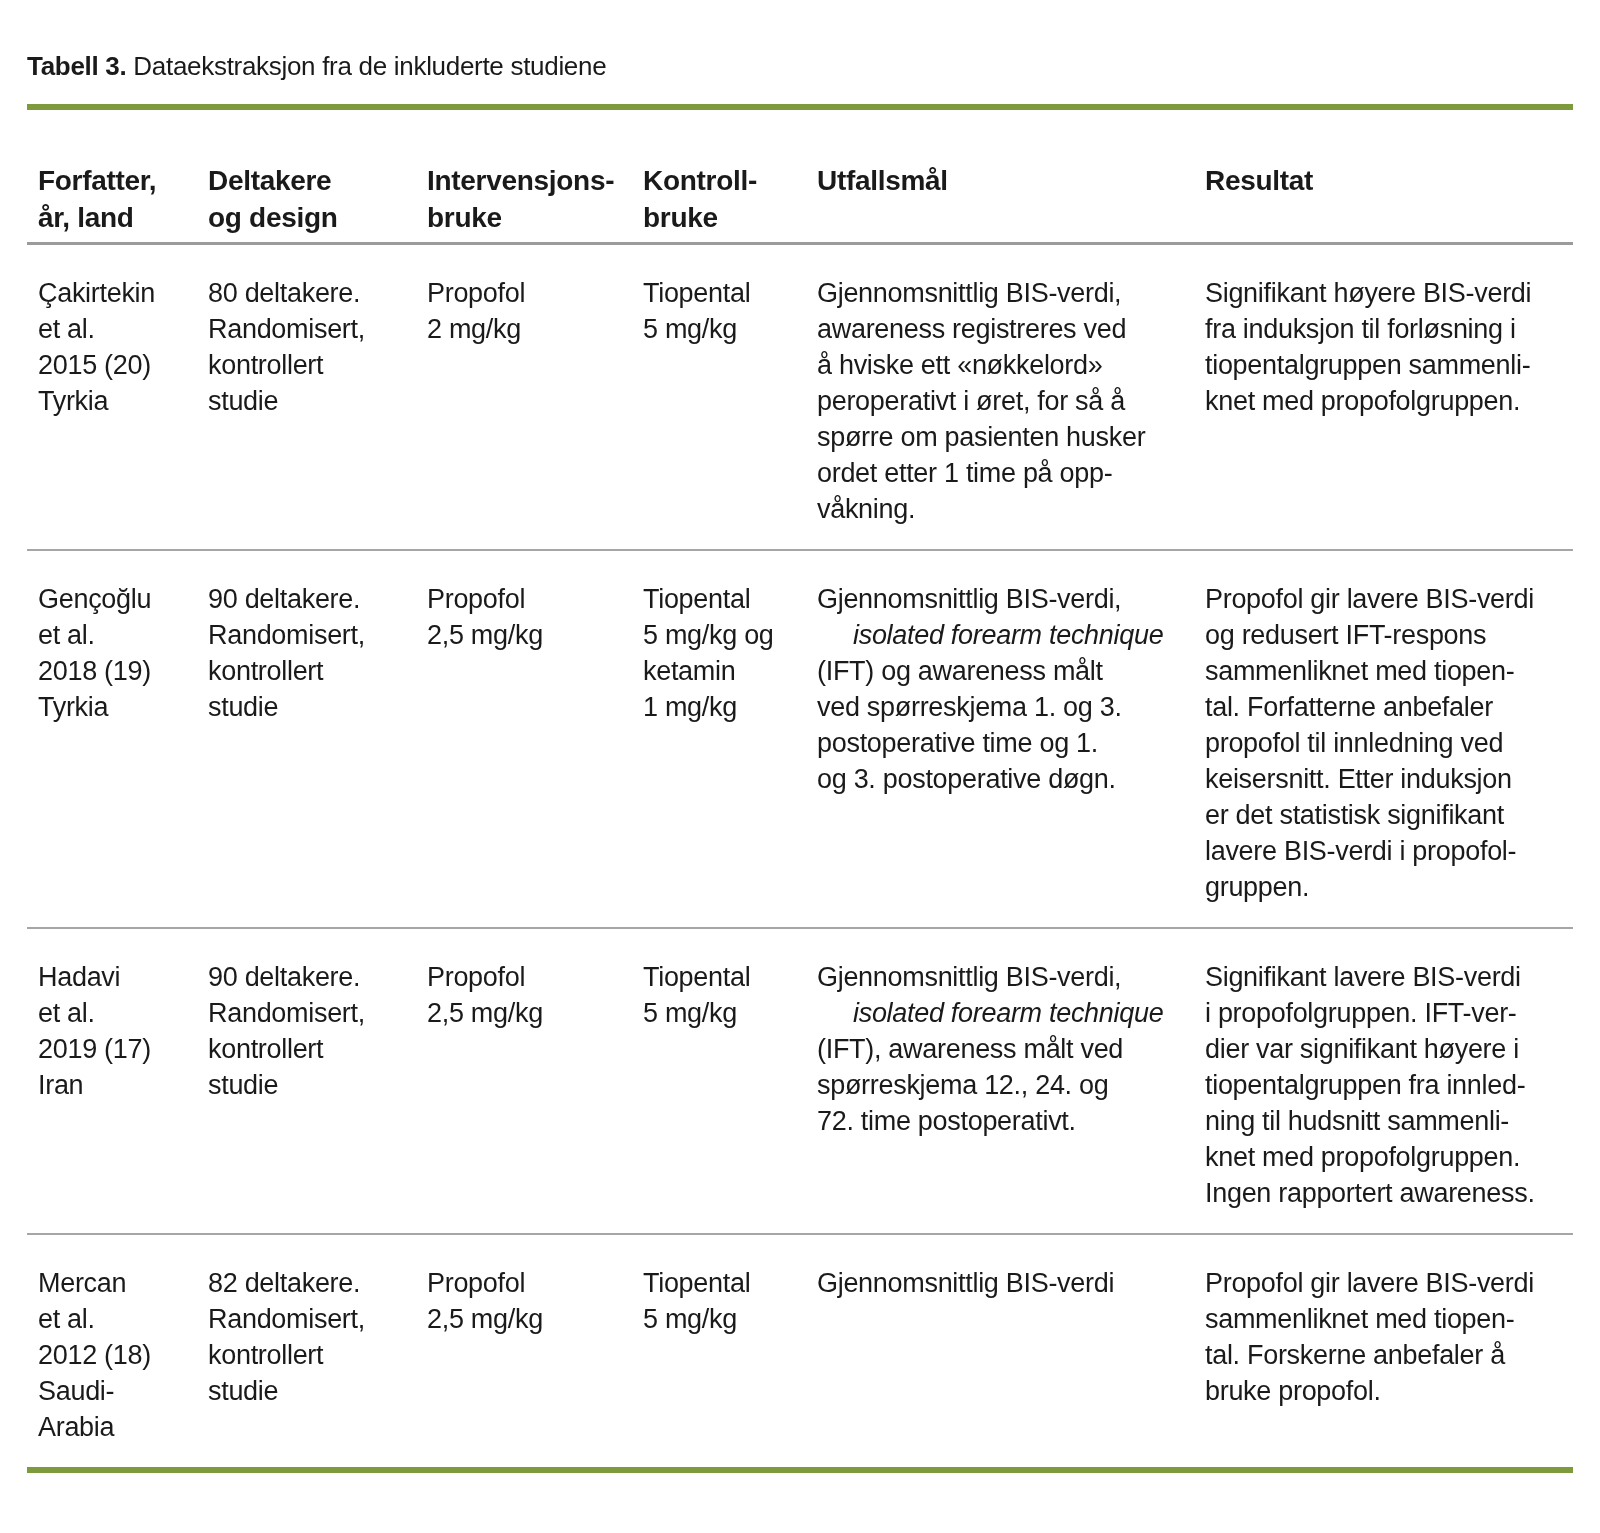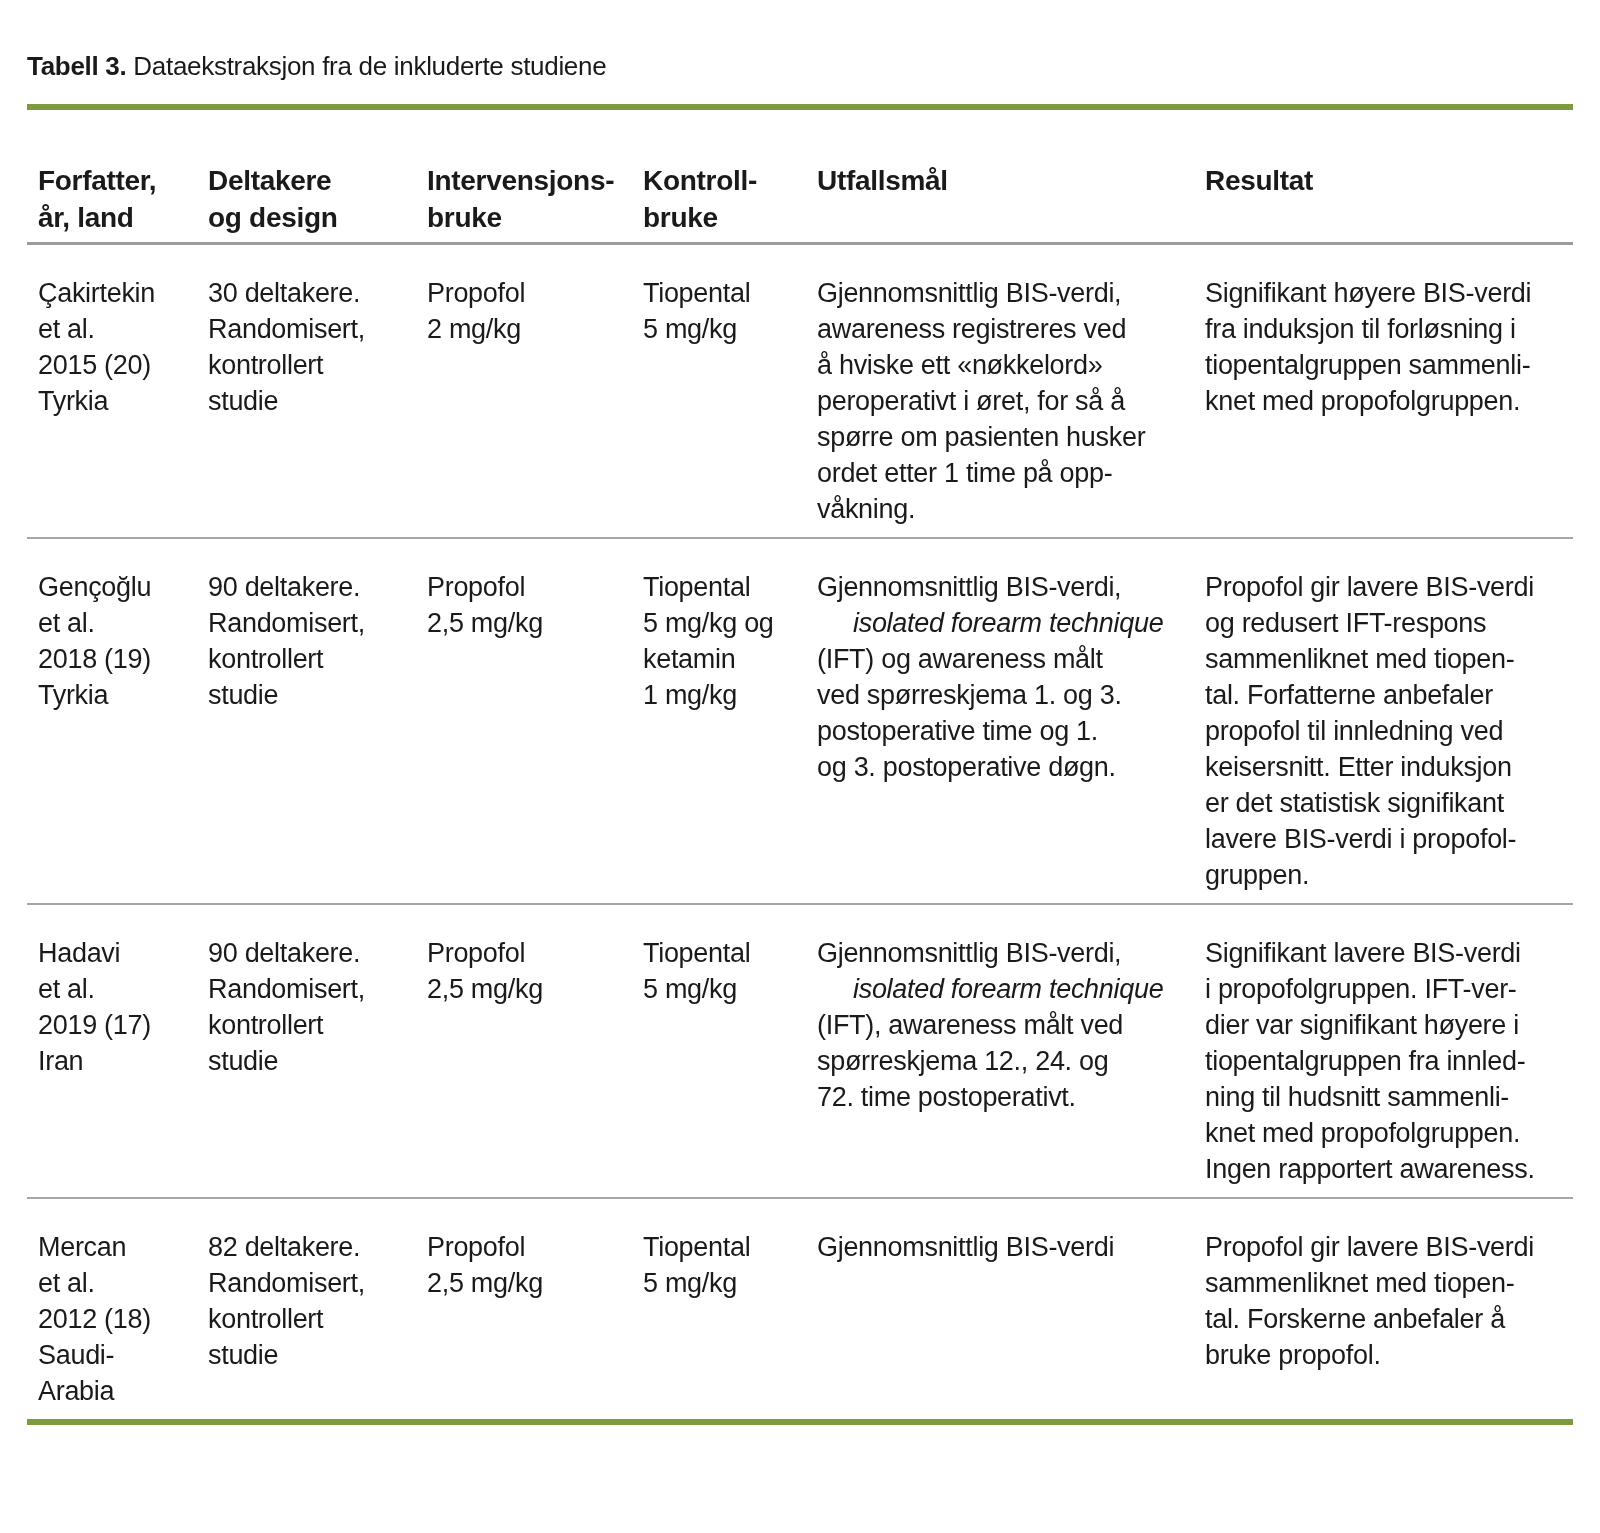--- a/index.html
+++ b/index.html
@@ -54,21 +54,21 @@
     padding:52px 8px 6px 0;
     border-bottom:3px solid var(--gray-line-dark);
   }
   th:first-child{padding-left:11px;}
   td{
     vertical-align:top;
     font-size:27px;
     line-height:36px;
     letter-spacing:-0.3px;
     white-space:pre;
-    padding:30px 8px 10px 0;
+    padding:30px 8px 22px 0;
     border-bottom:2px solid var(--gray-line);
   }
   td:first-child{padding-left:11px;}
   tbody tr:last-child td{
     border-bottom:6px solid var(--green);
   }
   em{font-style:italic;margin-left:36px;}
 </style>
 </head>
 <body>
@@ -98,21 +98,21 @@
         <th>Utfallsmål</th>
         <th>Resultat</th>
       </tr>
     </thead>
     <tbody>
       <tr>
         <td>Çakirtekin
 et al.
 2015 (20)
 Tyrkia</td>
-        <td>30 deltakere.
+        <td>80 deltakere.
 Randomisert,
 kontrollert
 studie</td>
         <td>Propofol
 2 mg/kg</td>
         <td>Tiopental
 5 mg/kg</td>
         <td><span>Gjennomsnittlig BIS-verdi,
 awareness registreres ved
 å hviske ett «nøkkelord»

